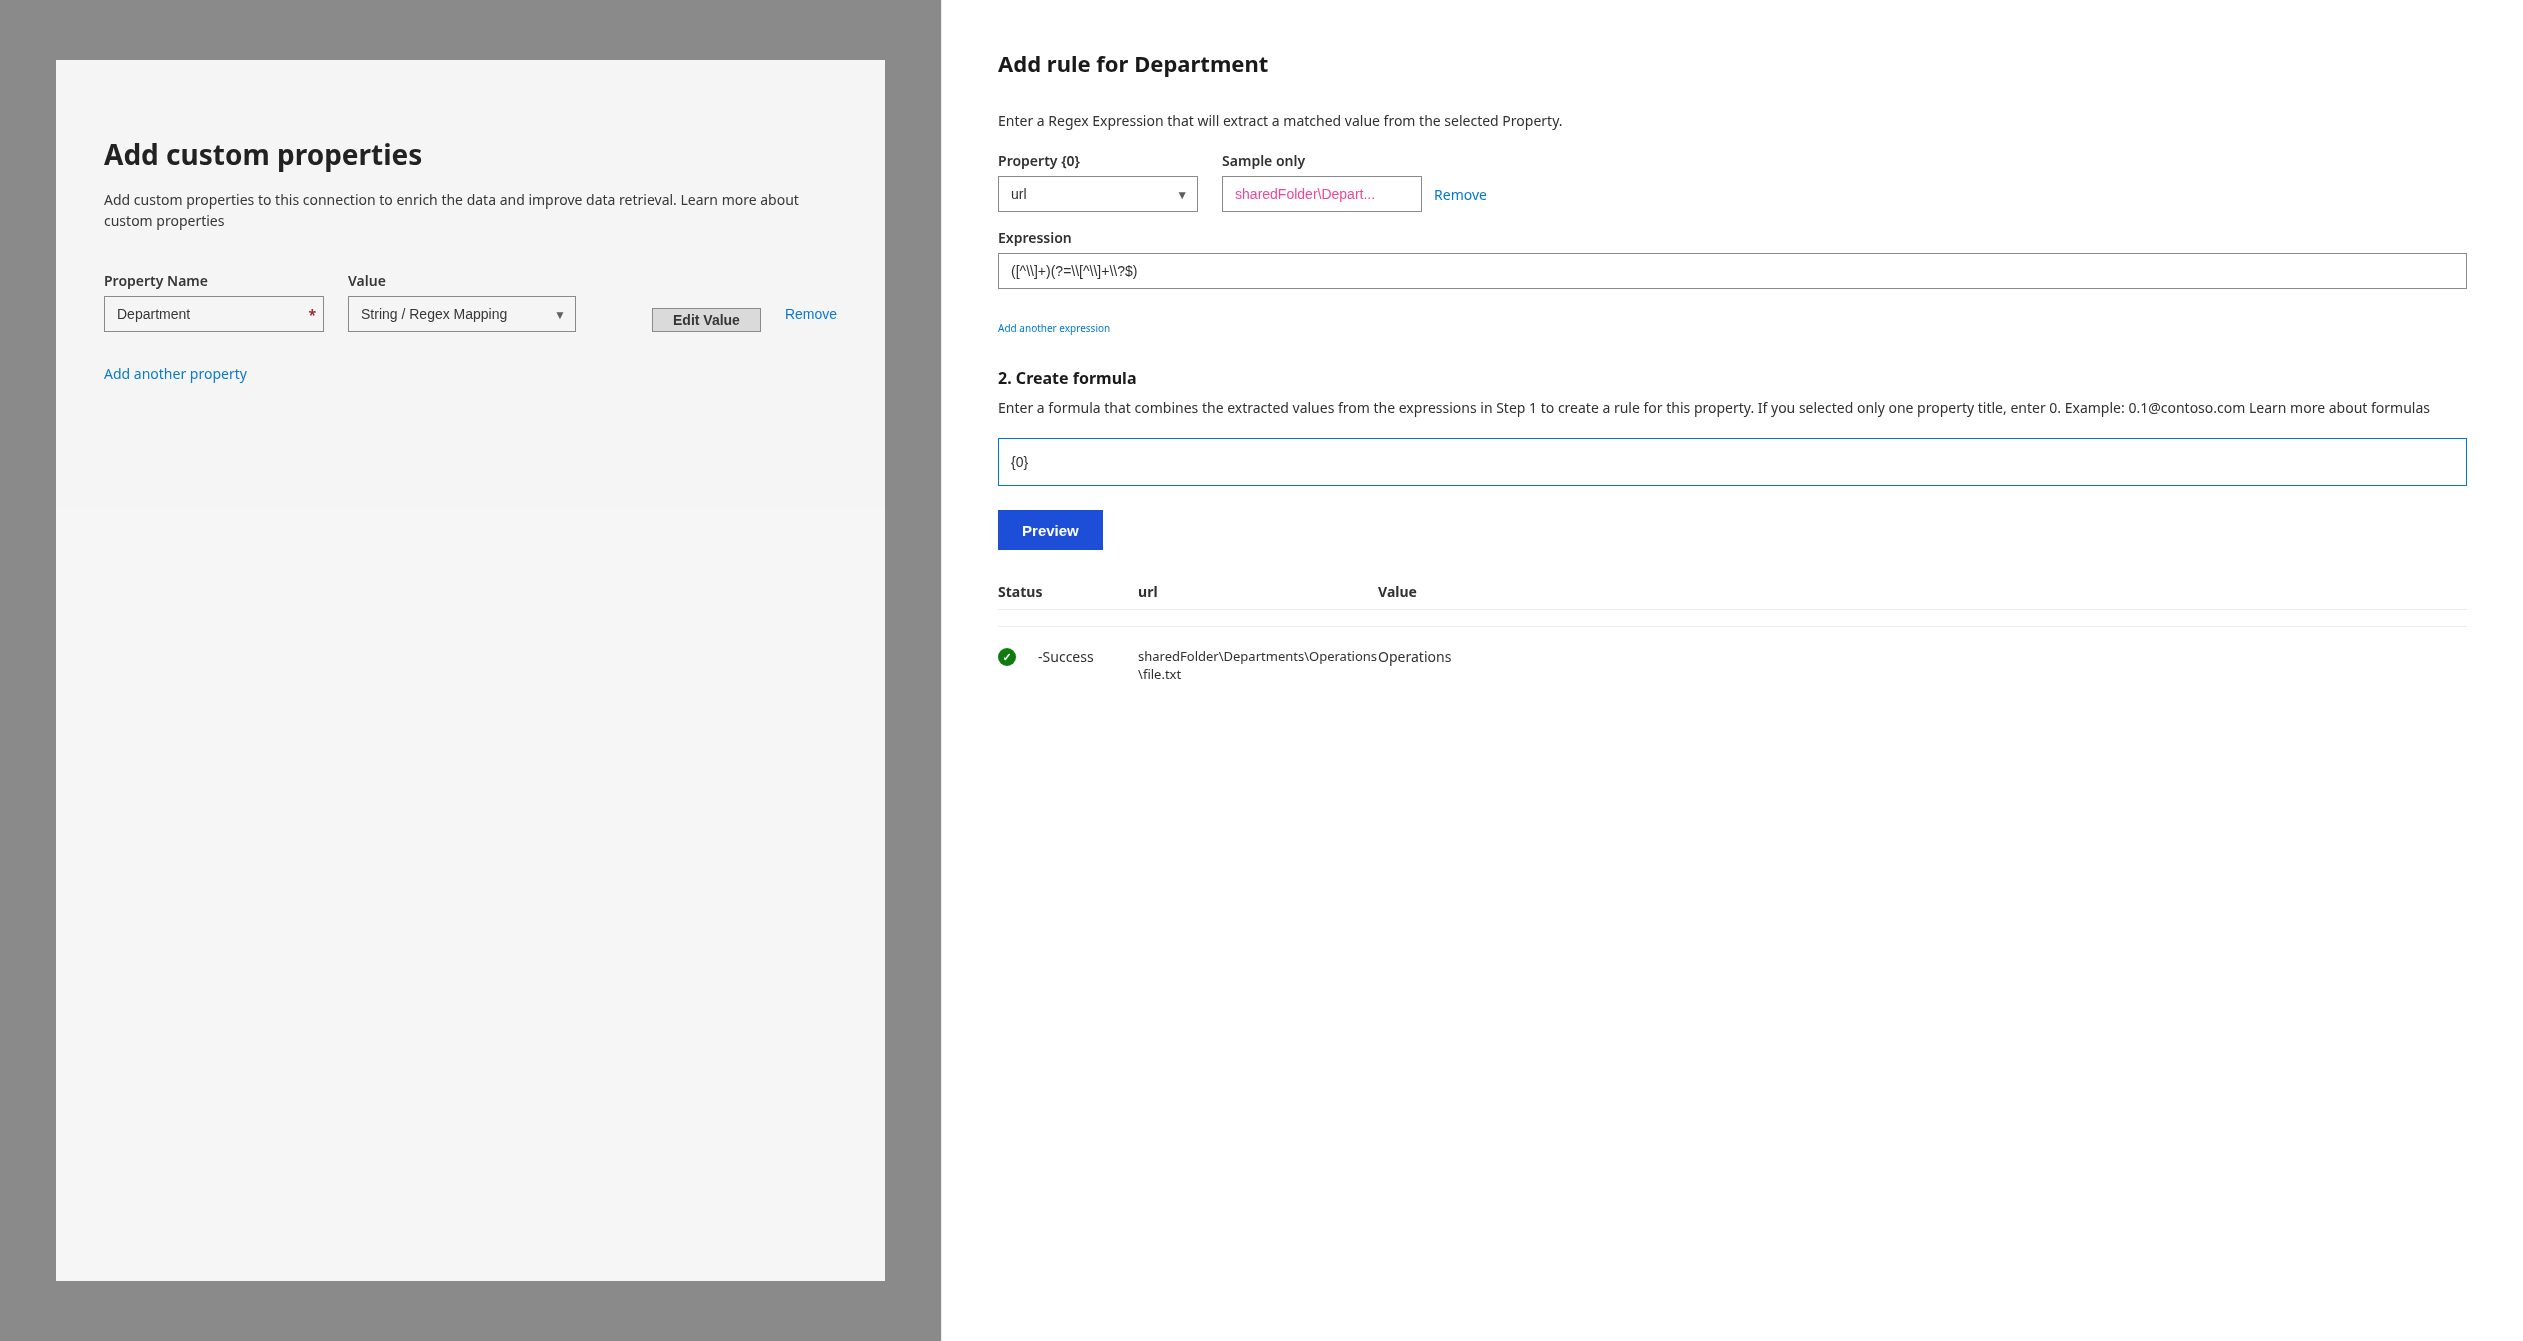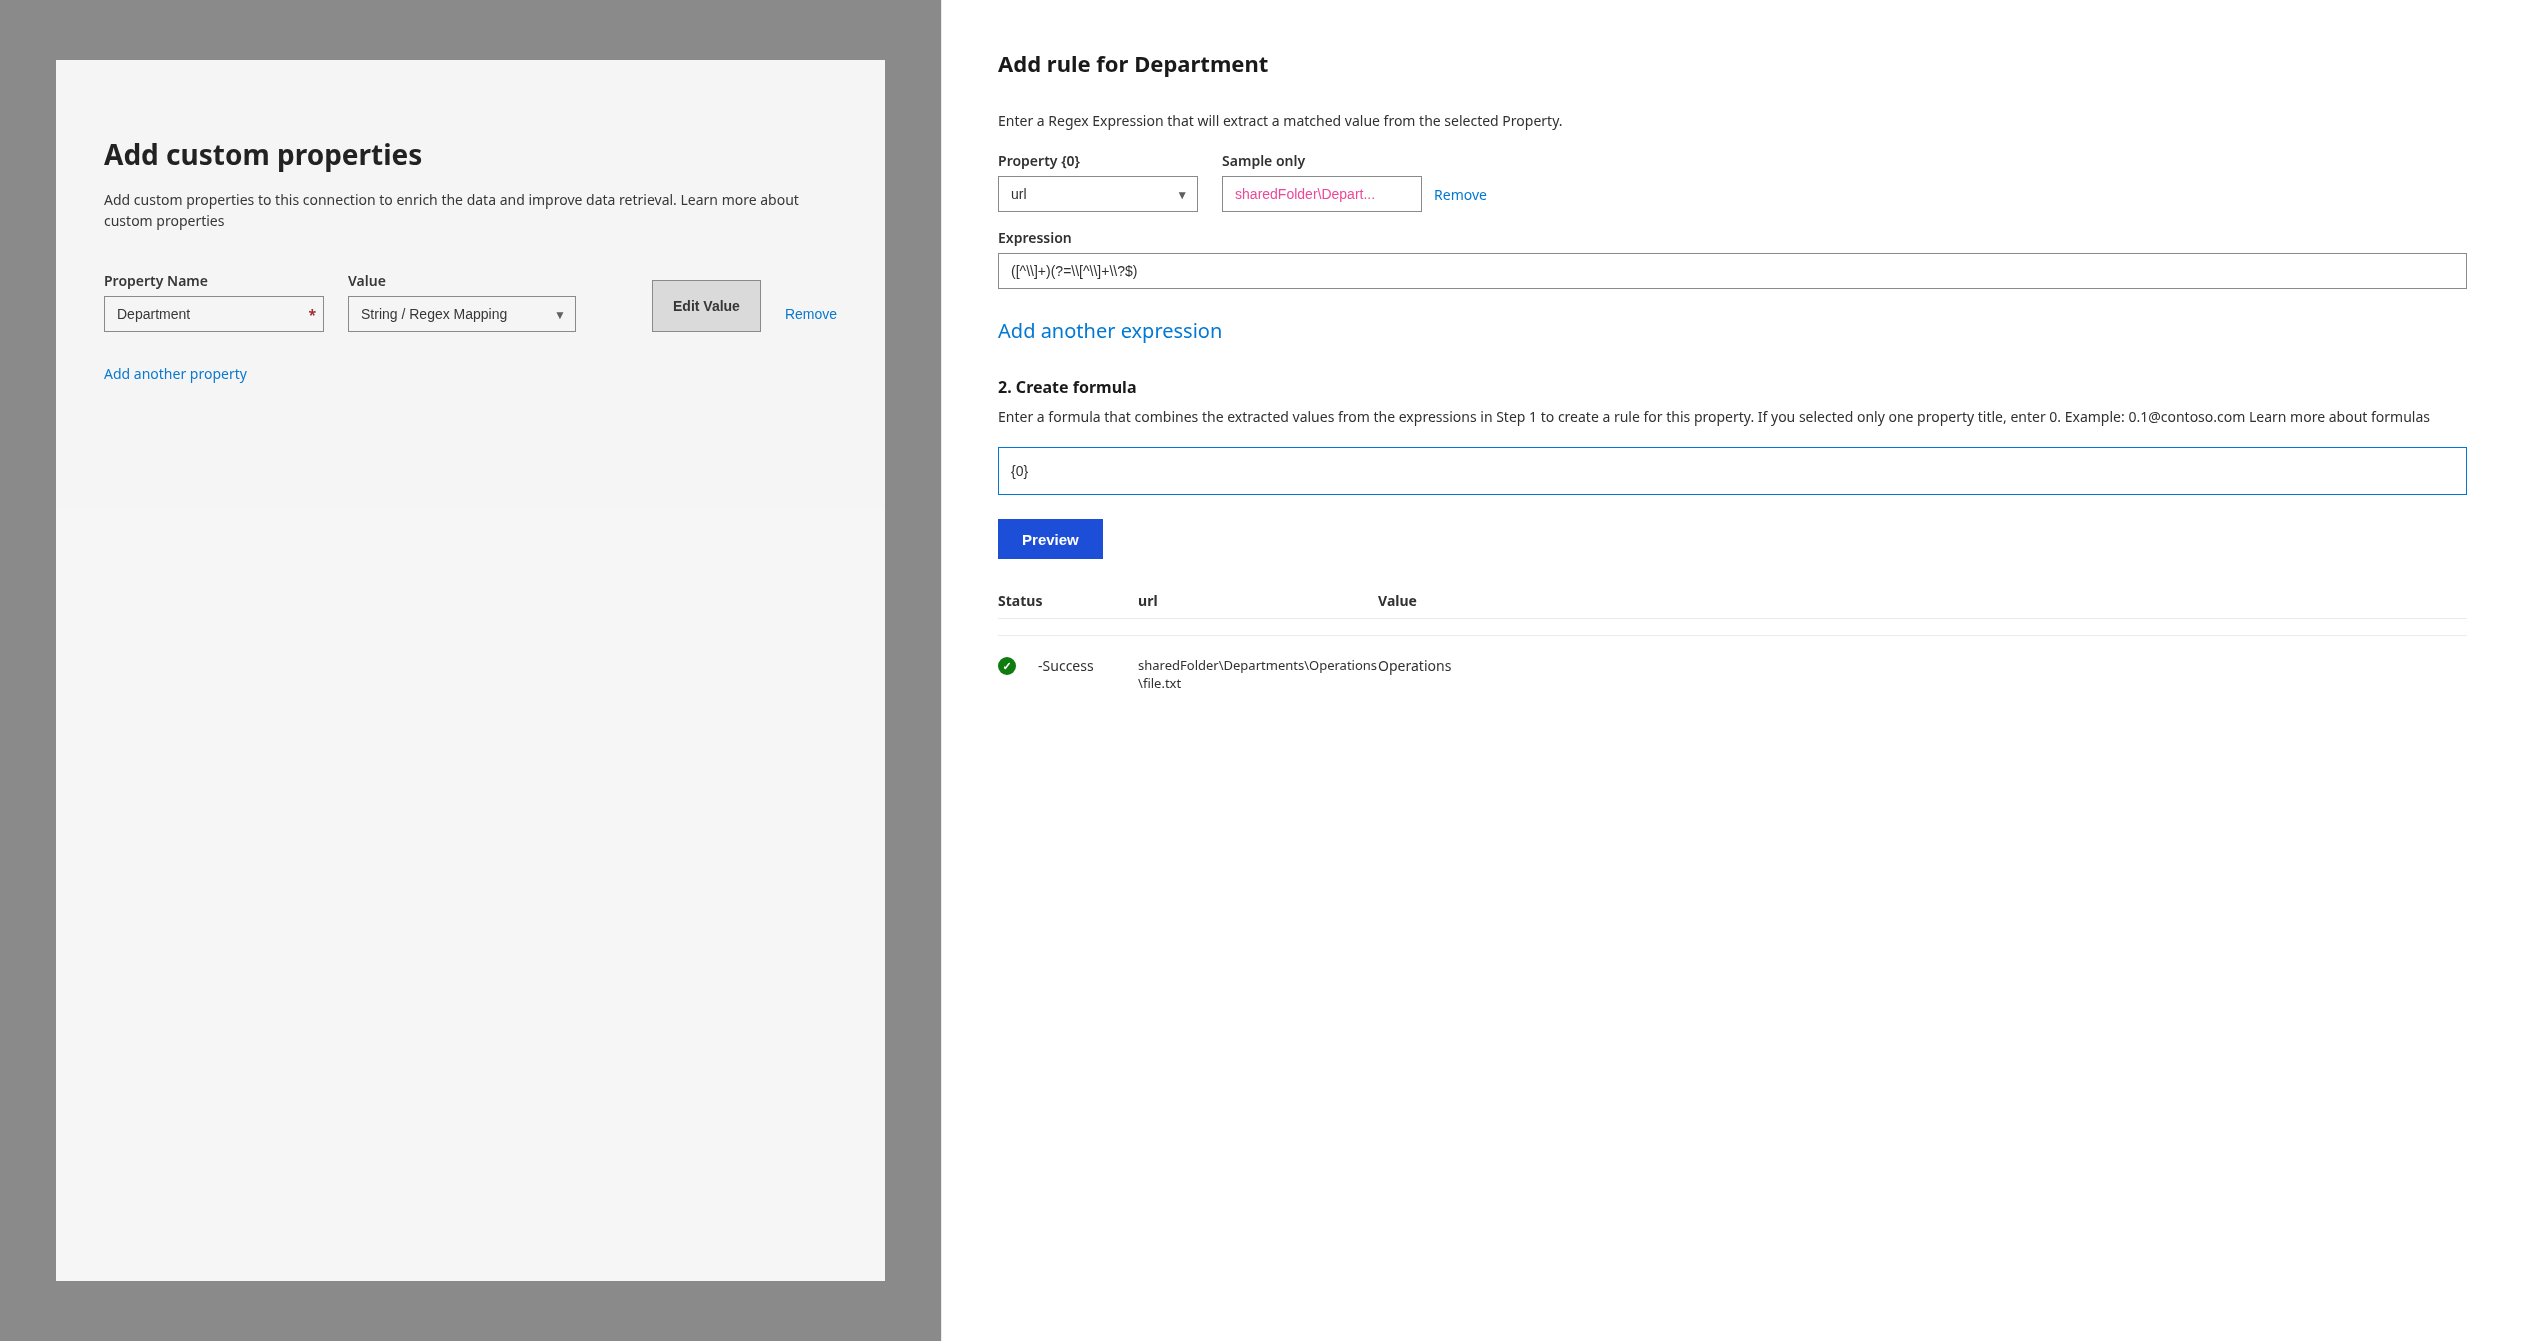--- a/index.html
+++ b/index.html
@@ -101,21 +101,21 @@
       position: absolute;
       right: 10px;
       top: 50%;
       transform: translateY(-50%);
       pointer-events: none;
       color: #605e5c;
       font-size: 12px;
     }
 
     .btn-edit-value {
-      height: 52px;
+      height: 24px;
       padding: 0 20px;
       background: #e1e1e1;
       border: 1px solid #8a8a8a;
       font-size: 14px;
       font-weight: 600;
       color: #323130;
       cursor: pointer;
       white-space: nowrap;
       align-self: flex-end;
     }
@@ -245,21 +245,21 @@
       border: 1px solid #8a8a8a;
       padding: 6px 12px;
       font-size: 14px;
       color: #323130;
       outline: none;
       margin-bottom: 20px;
     }
 
     .add-expression-link {
       color: #0078d4;
-      font-size: 20px;
+      font-size: 10px;
       cursor: pointer;
       text-decoration: none;
       display: inline-block;
       margin-bottom: 32px;
       text-align: center;
     }
 
     .formula-input {
       width: 100%;
       height: 48px;

